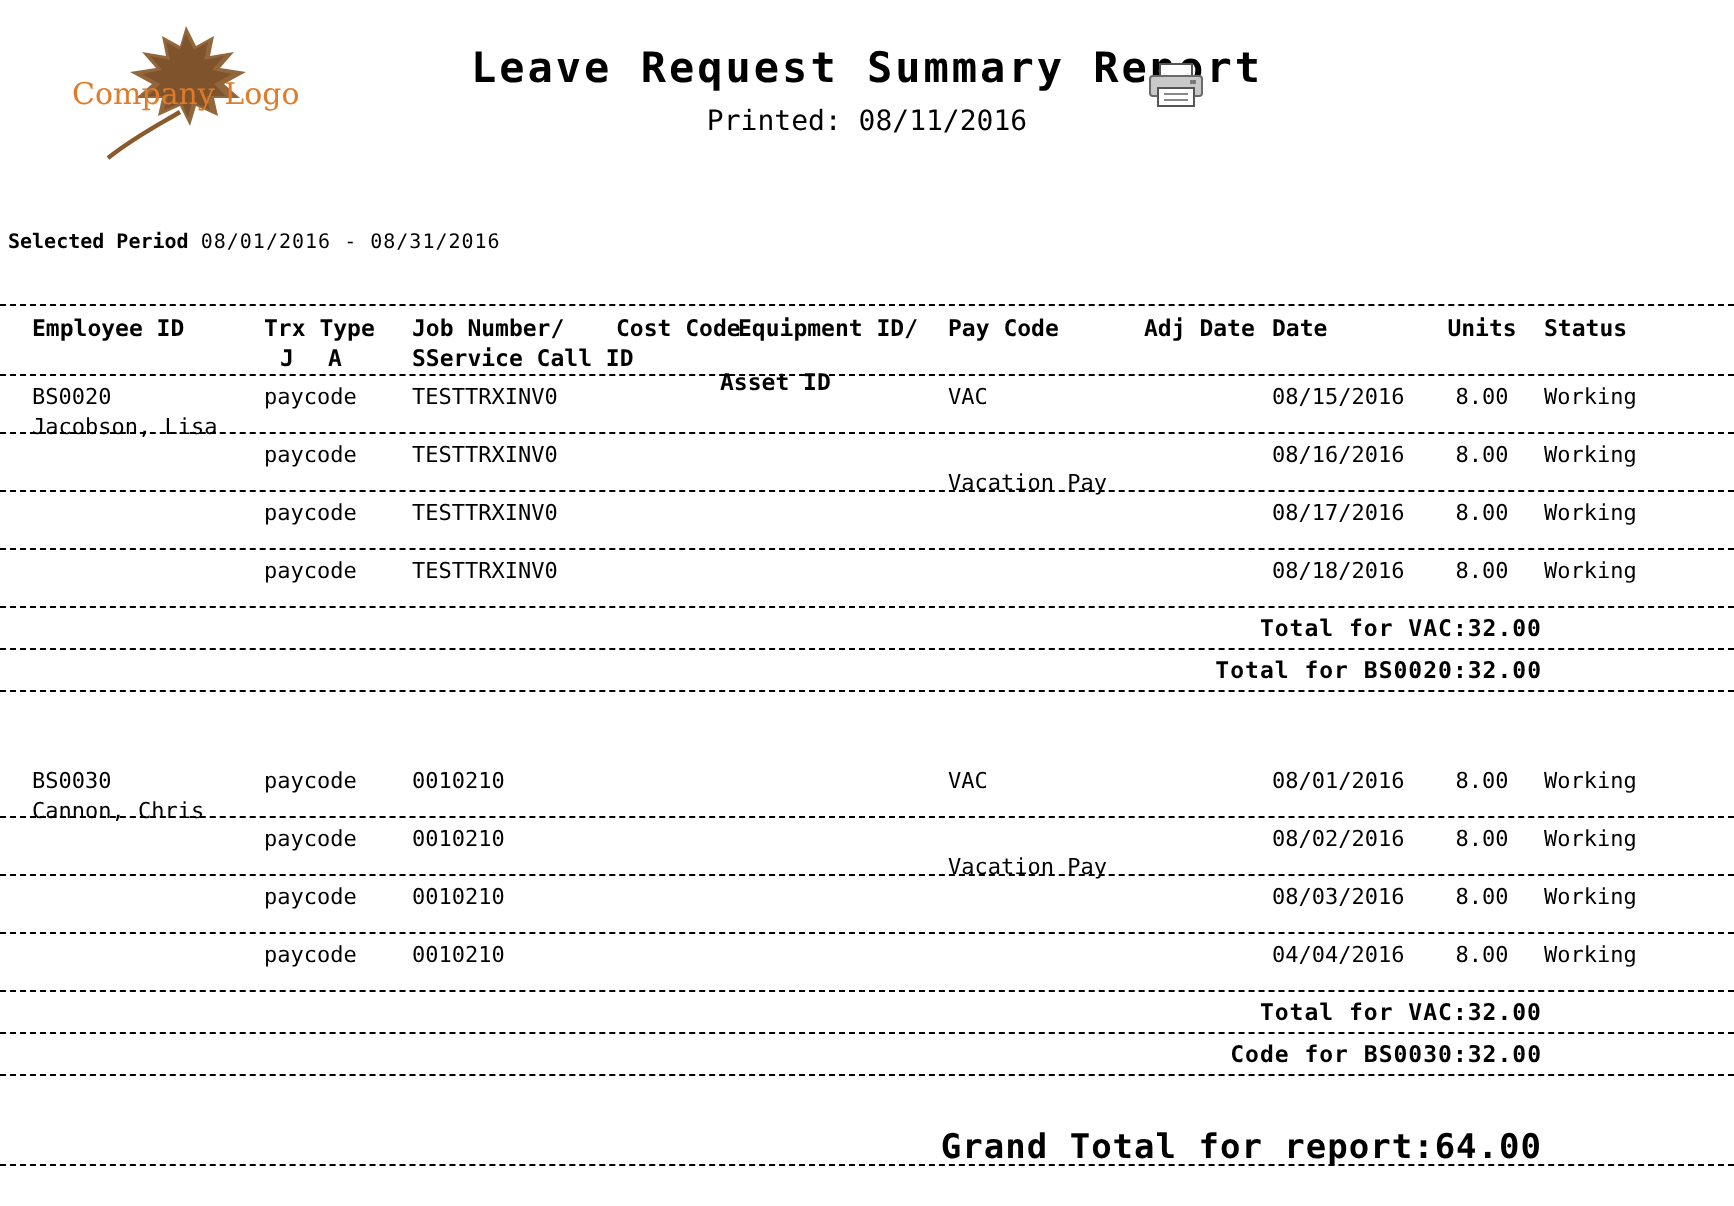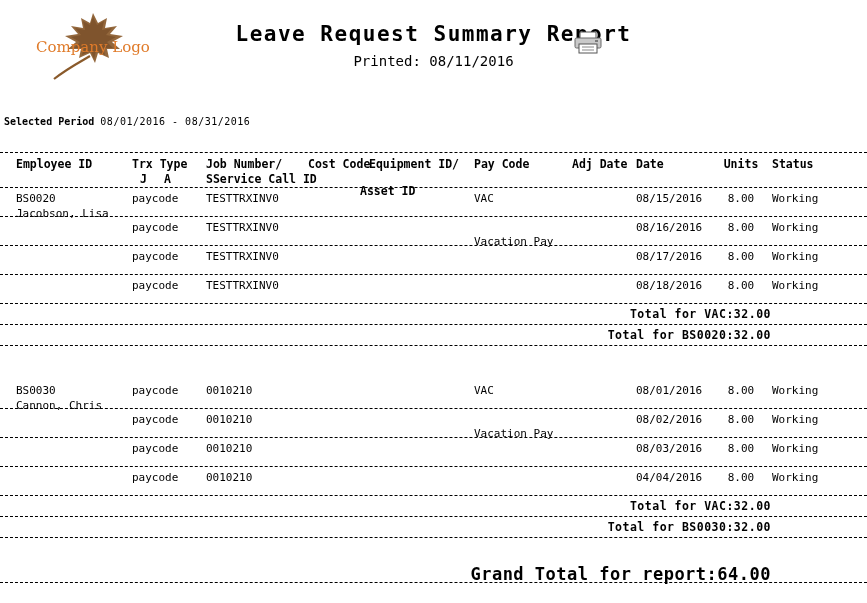--- a/index.html
+++ b/index.html
@@ -344,21 +344,21 @@
       <span class="c col-units">8.00</span>
       <span class="c col-status">Working</span>
     </div>
     <div class="dashrow"></div>
 
     <div class="totrow">
       <span class="tot">Total for VAC:32.00</span>
     </div>
     <div class="dashrow"></div>
     <div class="totrow">
-      <span class="tot">Total for BS0030:32.00</span>
+      <span class="tot">Code for BS0030:32.00</span>
     </div>
     <div class="dashrow"></div>
 
     <div class="blankline"></div>
 
     <div class="grandrow">
       <span class="tot">Grand Total for report:64.00</span>
     </div>
     <div class="dashrow"></div>
 

